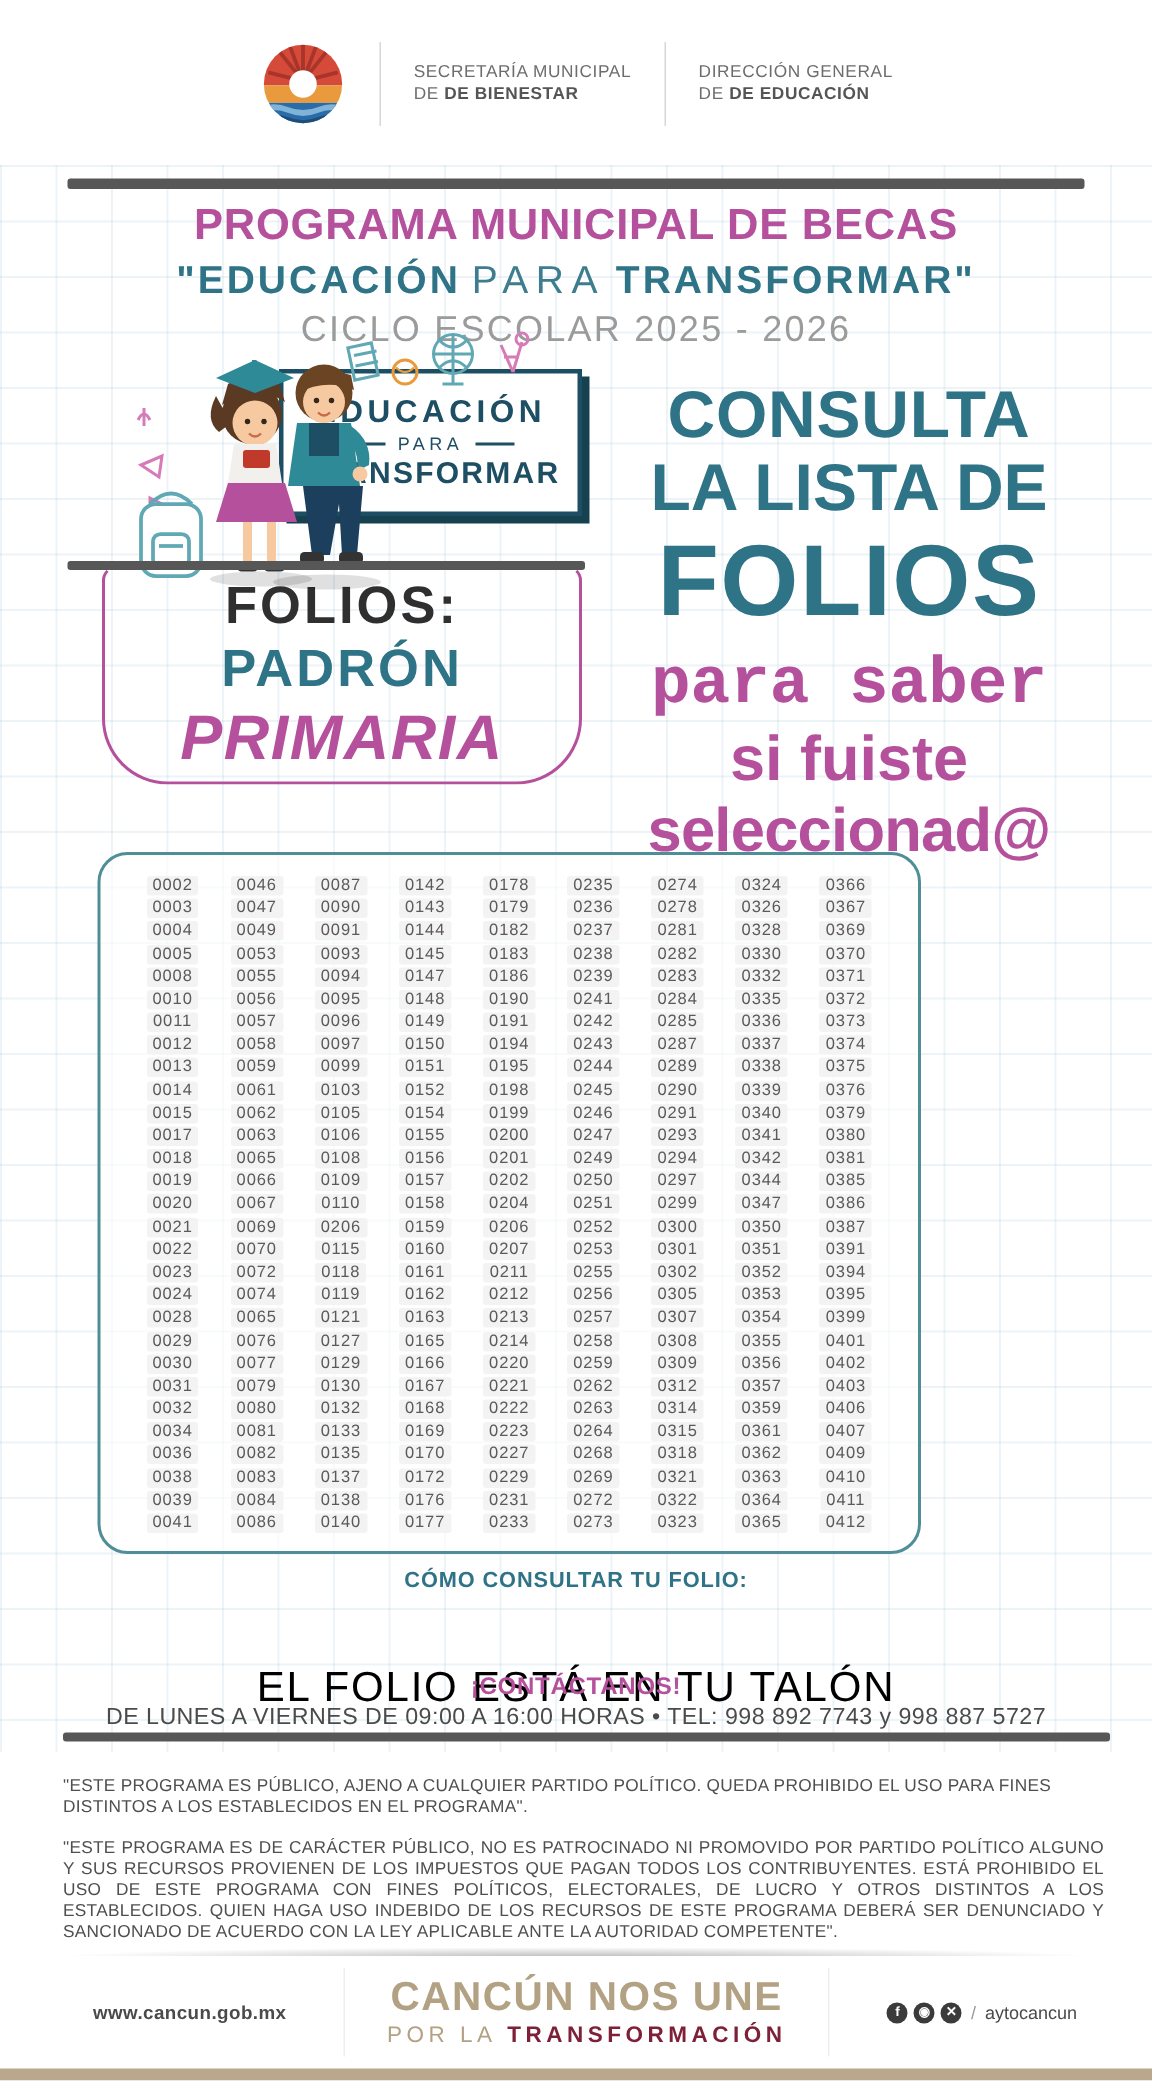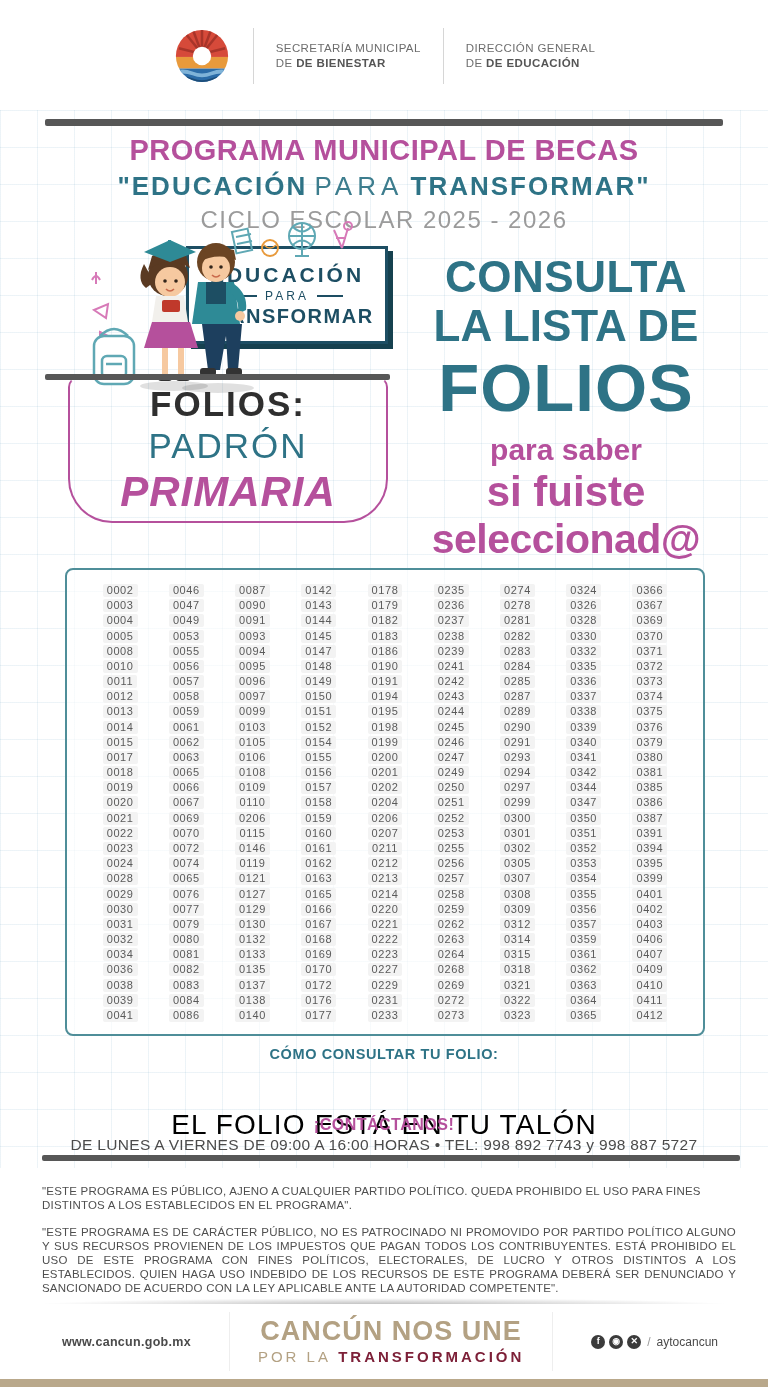--- a/index.html
+++ b/index.html
@@ -50,38 +50,38 @@
   .lb3{font-size:20px;font-weight:900;color:#1d4e63;letter-spacing:1.5px;}
   .kids-svg{position:absolute;left:86px;top:218px;width:306px;height:176px;z-index:3;pointer-events:none;}
 
   .folios-box{
     position:absolute;left:68px;top:377px;width:316px;height:142px;z-index:2;
     border:2.5px solid #b5509c;border-top-color:transparent;
     border-radius:10px 10px 44px 44px;
     display:flex;flex-direction:column;align-items:center;justify-content:center;
   }
   .fb1{font-size:35px;font-weight:800;color:#2f2f2f;letter-spacing:2px;}
-  .fb2{font-size:35px;font-weight:400;color:#2e7386;letter-spacing:2px;margin-top:2px;}
+  .fb2{font-size:35px;font-weight:700;color:#2e7386;letter-spacing:2px;margin-top:2px;}
   .fb3{font-size:42px;font-weight:900;color:#b5509c;letter-spacing:1px;margin-top:2px;font-style:italic;}
 
   
   .hero-right{position:absolute;left:398px;top:226px;width:336px;text-align:center;z-index:2;line-height:1;}
   .hr-teal{color:#2e7386;font-weight:800;}
   .hr1{font-size:44px;letter-spacing:.5px;margin-top:29px;}
   .hr2{font-size:44px;margin-top:5px;}
   .hr3{font-size:67px;font-weight:900;letter-spacing:1px;margin-top:6px;}
   .hr-mag{color:#b5509c;font-weight:900;}
-  .hr4{font-size:30px;margin-top:14px;}
+  .hr4{font-size:44px;margin-top:14px;font-family:Liberation Mono, monospace;}
   .hr5{font-size:42px;margin-top:6px;}
   .hr6{font-size:41px;margin-top:6px;letter-spacing:-0.5px;}
 
   
   .folio-table{
-    position:absolute;left:65px;top:568px;width:640px;height:468px;z-index:2;
-    border:2.5px solid #4f8e99;border-radius:8px;background:rgba(255,255,255,0.6);
+    position:absolute;left:65px;top:568px;width:549px;height:468px;z-index:2;
+    border:2.5px solid #4f8e99;border-radius:20px;background:rgba(255,255,255,0.6);
     box-sizing:border-box;padding:13px 20px 11px 20px;
   }
   .folio-grid{
     width:100%;height:100%;display:grid;
     grid-template-columns:repeat(9,1fr);grid-auto-rows:1fr;
     align-items:center;justify-items:center;
   }
   .folio-cell{
     font-size:11px;color:#5a5a5a;letter-spacing:.6px;
     background:#f3f3f3;padding:0 4px;border-radius:2px;line-height:13px;
@@ -410,21 +410,21 @@
         <span class="folio-cell">0070</span>
         <span class="folio-cell">0115</span>
         <span class="folio-cell">0160</span>
         <span class="folio-cell">0207</span>
         <span class="folio-cell">0253</span>
         <span class="folio-cell">0301</span>
         <span class="folio-cell">0351</span>
         <span class="folio-cell">0391</span>
         <span class="folio-cell">0023</span>
         <span class="folio-cell">0072</span>
-        <span class="folio-cell">0146</span>
+        <span class="folio-cell">0118</span>
         <span class="folio-cell">0161</span>
         <span class="folio-cell">0211</span>
         <span class="folio-cell">0255</span>
         <span class="folio-cell">0302</span>
         <span class="folio-cell">0352</span>
         <span class="folio-cell">0394</span>
         <span class="folio-cell">0024</span>
         <span class="folio-cell">0074</span>
         <span class="folio-cell">0119</span>
         <span class="folio-cell">0162</span>

